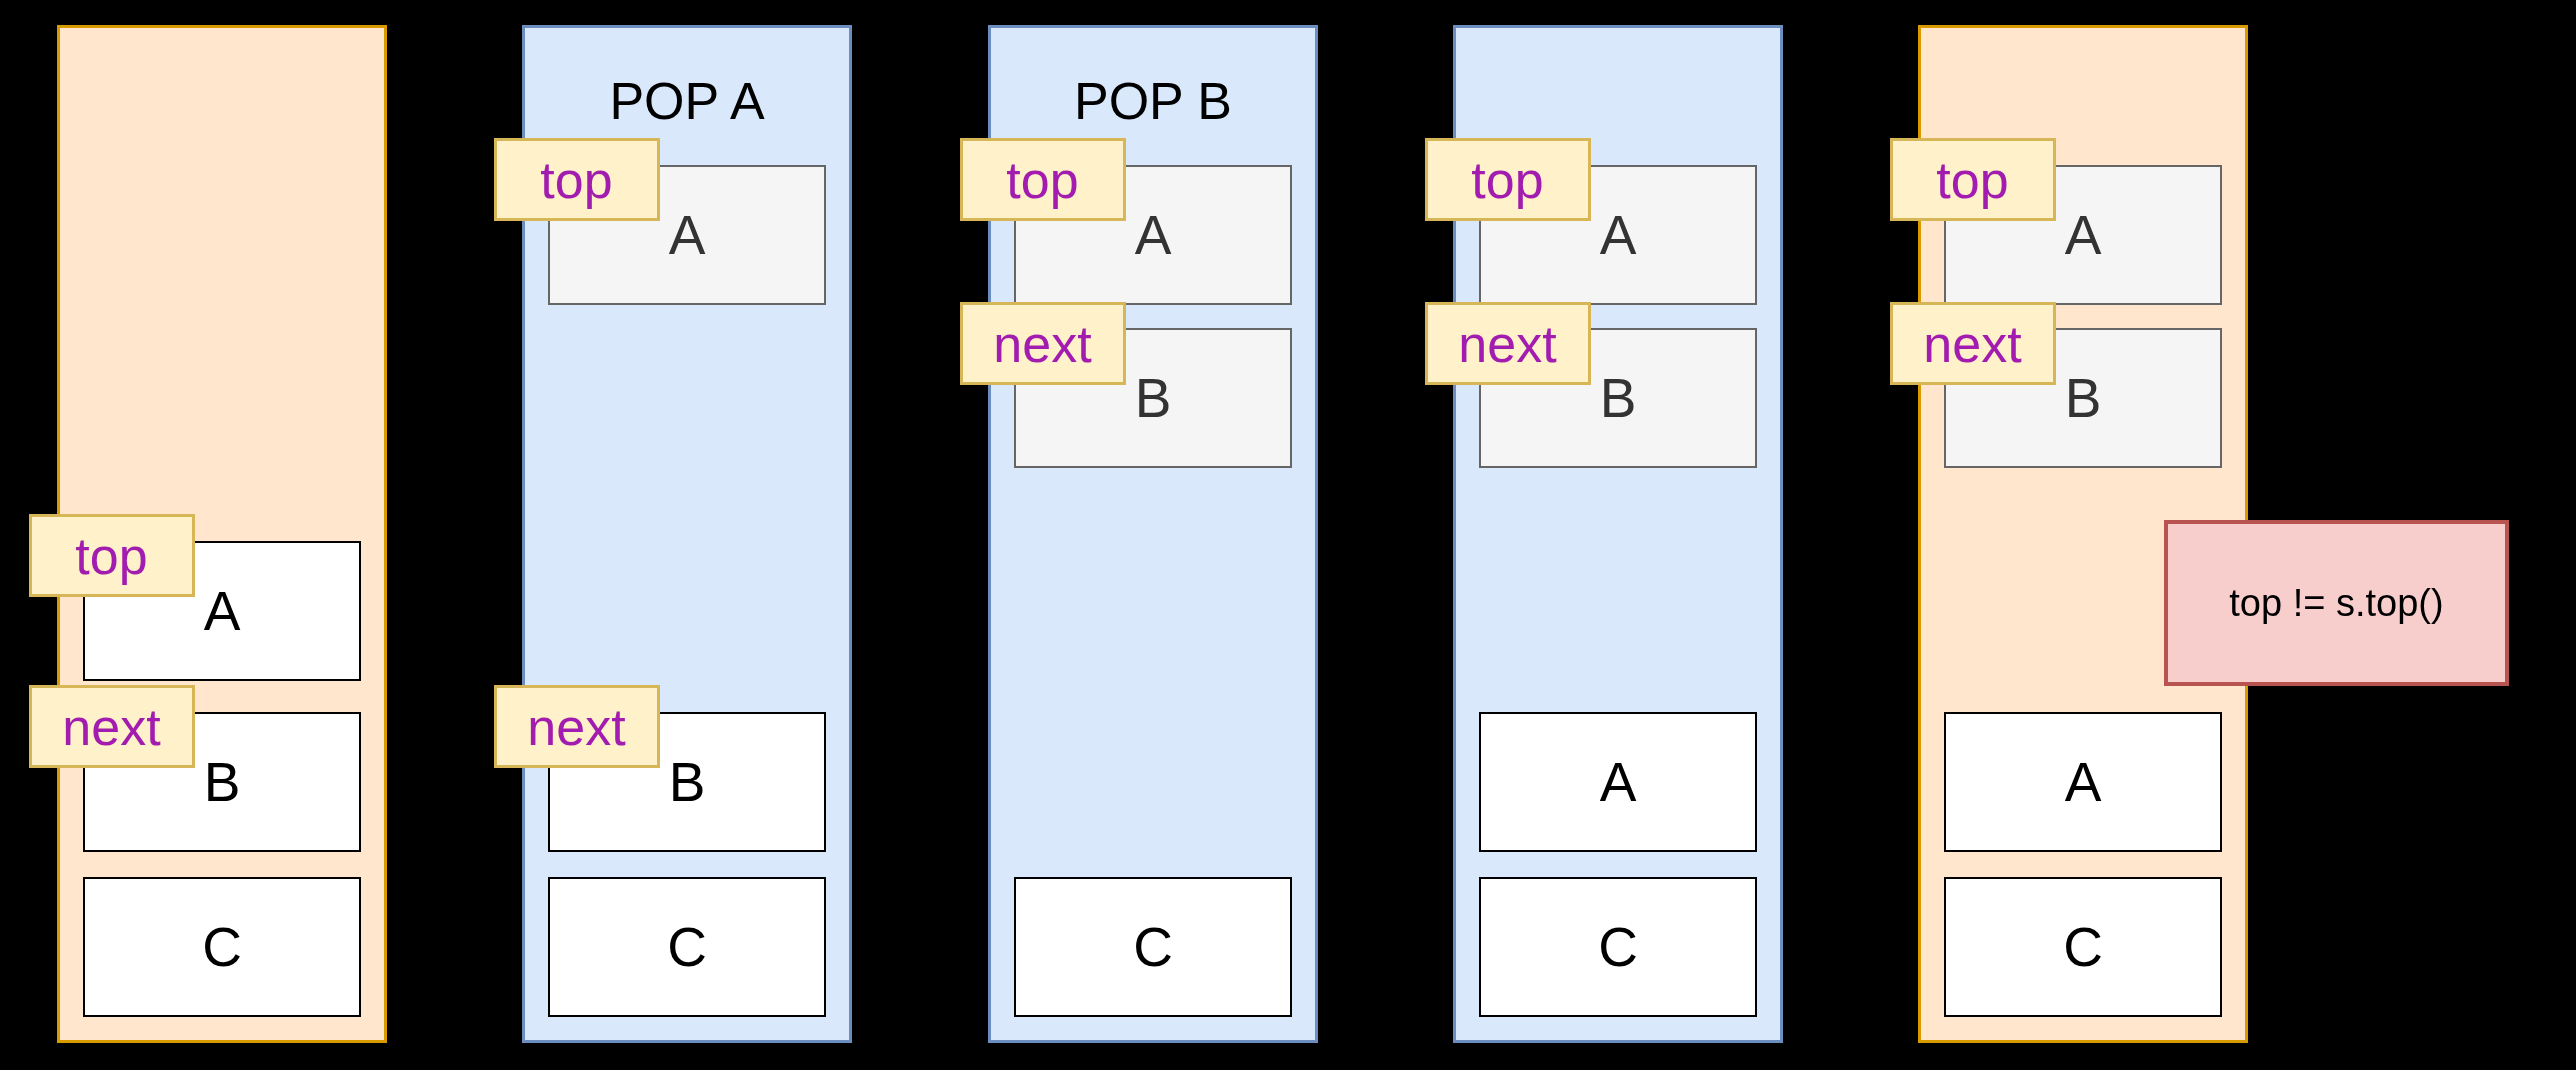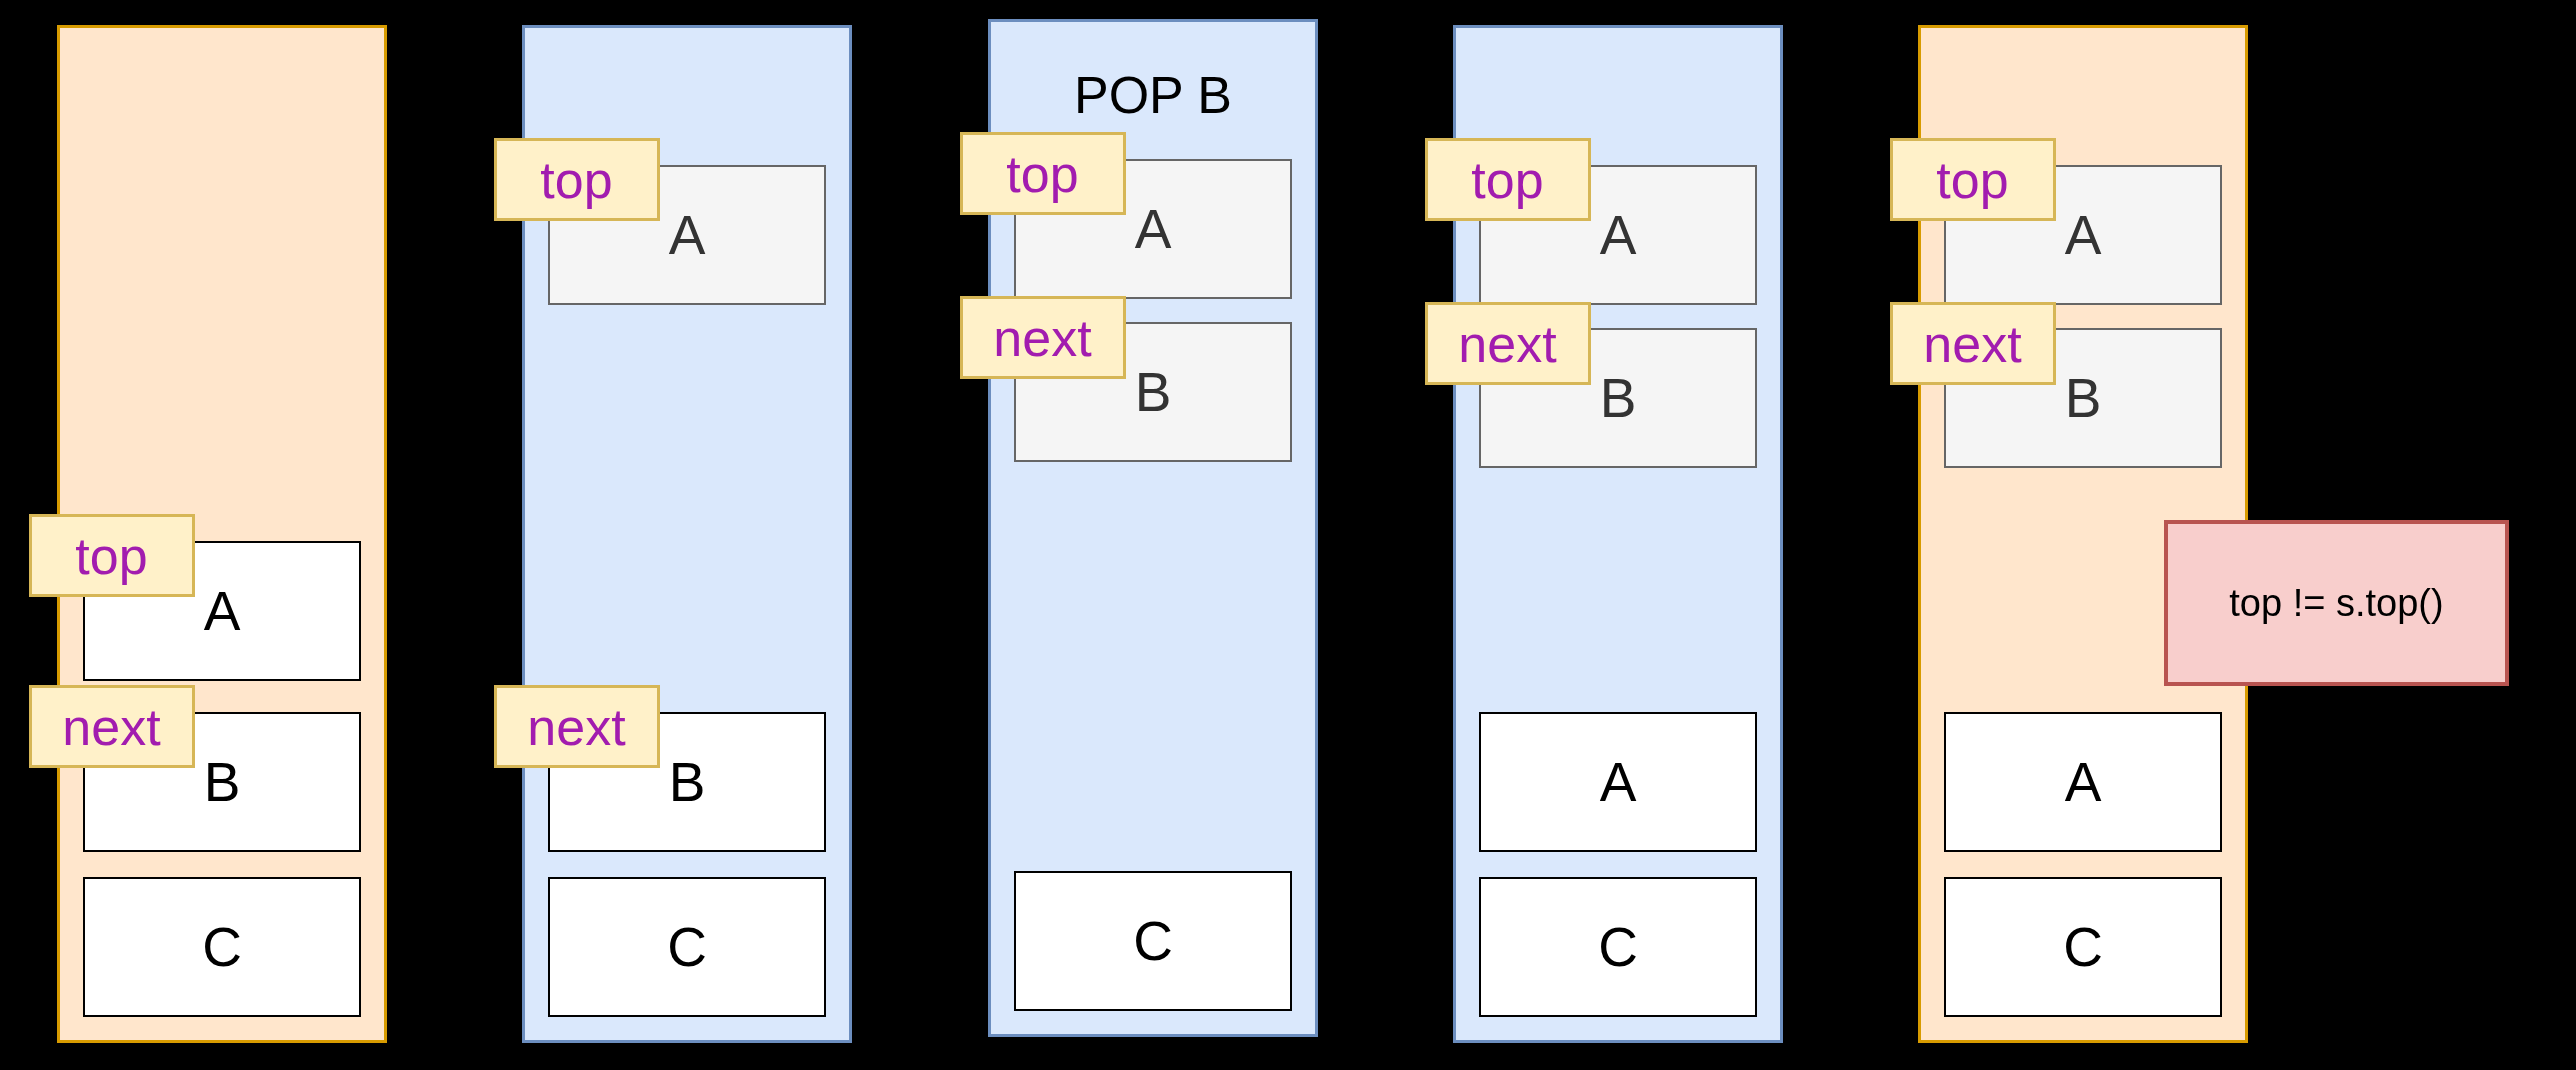--- a/index.html
+++ b/index.html
@@ -60,37 +60,38 @@
         <span>B</span>
       </div>
       <div class="pointer-label" style="left: -31.5px; top: 657px; width: 166px; height: 83px;">
         <span>next</span>
       </div>
       <div class="cell" style="left: 23px; top: 849px; width: 278px; height: 140px;">
         <span>C</span>
       </div>
     </div>
     <div class="column blue" style="left: 522px; top: 25px; width: 330px; height: 1018px;">
+      <div class="col-title">POP A</div>
       <div class="cell ghost" style="left: 23px; top: 137px; width: 278px; height: 140px;">
         <span>A</span>
       </div>
       <div class="pointer-label" style="left: -31.5px; top: 110px; width: 166px; height: 83px;">
         <span>top</span>
       </div>
       <div class="cell" style="left: 23px; top: 684px; width: 278px; height: 140px;">
         <span>B</span>
       </div>
       <div class="pointer-label" style="left: -31.5px; top: 657px; width: 166px; height: 83px;">
         <span>next</span>
       </div>
       <div class="cell" style="left: 23px; top: 849px; width: 278px; height: 140px;">
         <span>C</span>
       </div>
     </div>
-    <div class="column blue" style="left: 988px; top: 19px; width: 330px; height: 1018px;">
+    <div class="column blue" style="left: 988px; top: 25px; width: 330px; height: 1018px;">
       <div class="col-title">POP B</div>
       <div class="cell ghost" style="left: 23px; top: 137px; width: 278px; height: 140px;">
         <span>A</span>
       </div>
       <div class="pointer-label" style="left: -31.5px; top: 110px; width: 166px; height: 83px;">
         <span>top</span>
       </div>
       <div class="cell ghost" style="left: 23px; top: 300px; width: 278px; height: 140px;">
         <span>B</span>
       </div>

